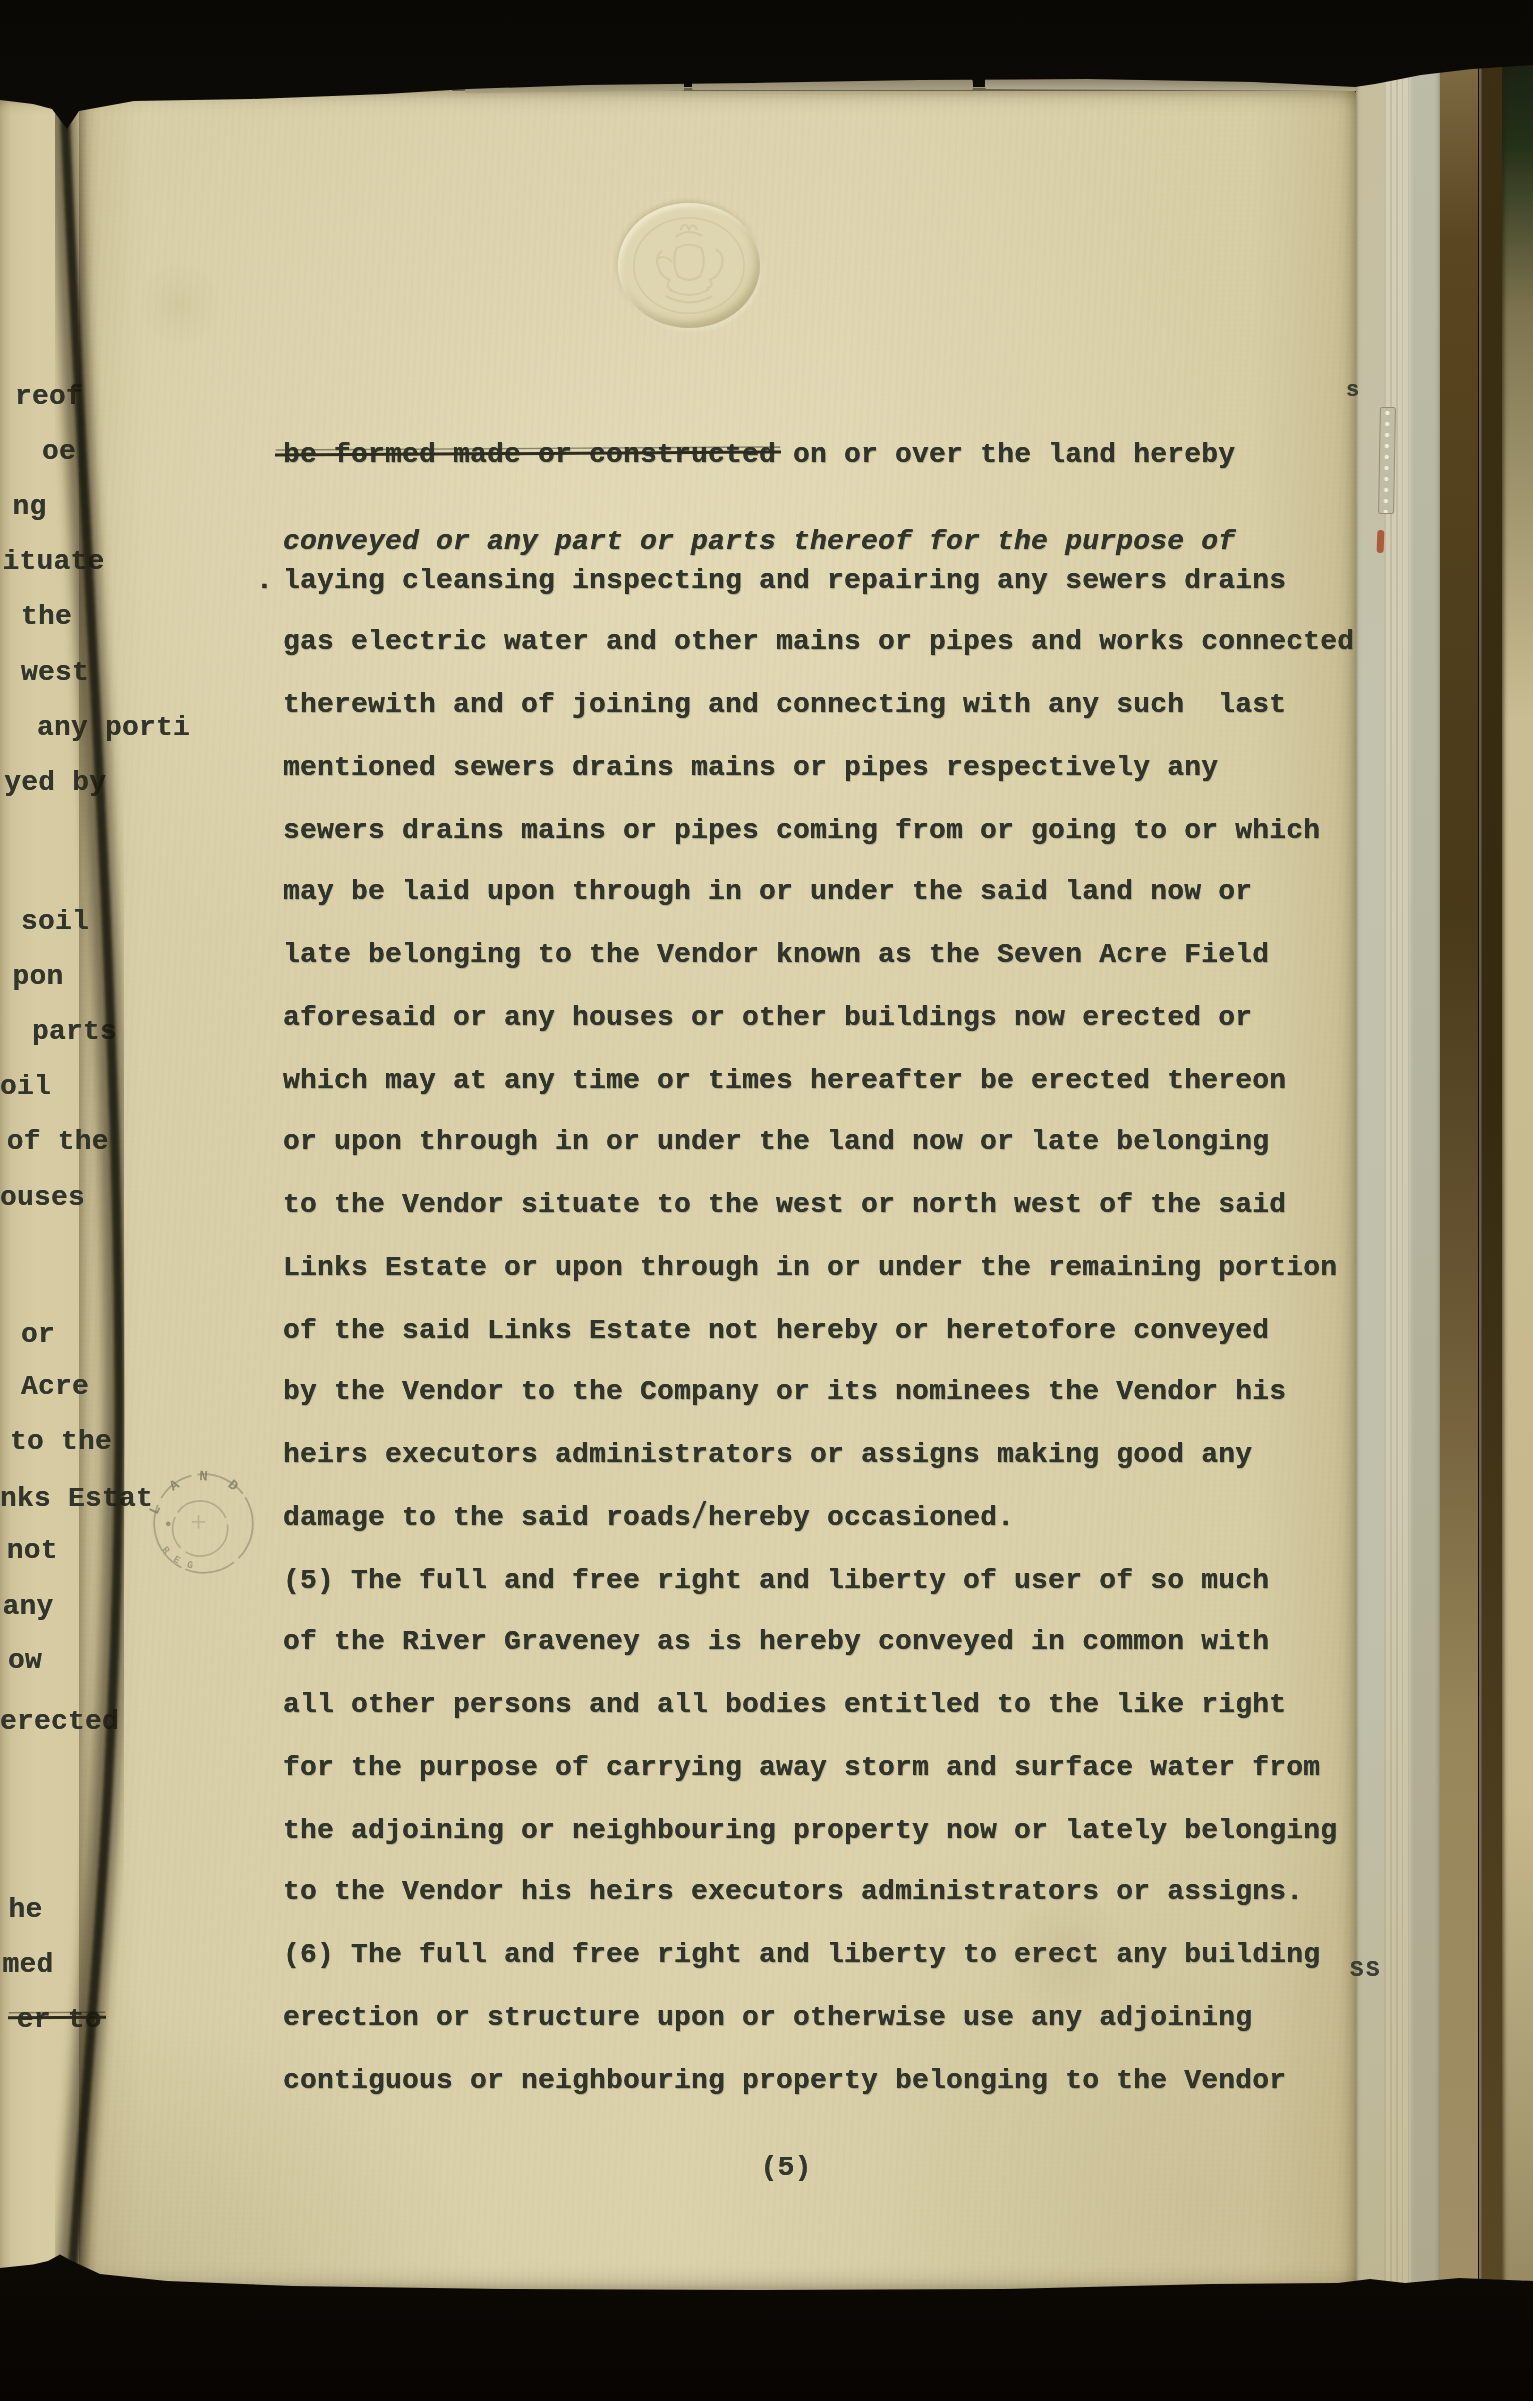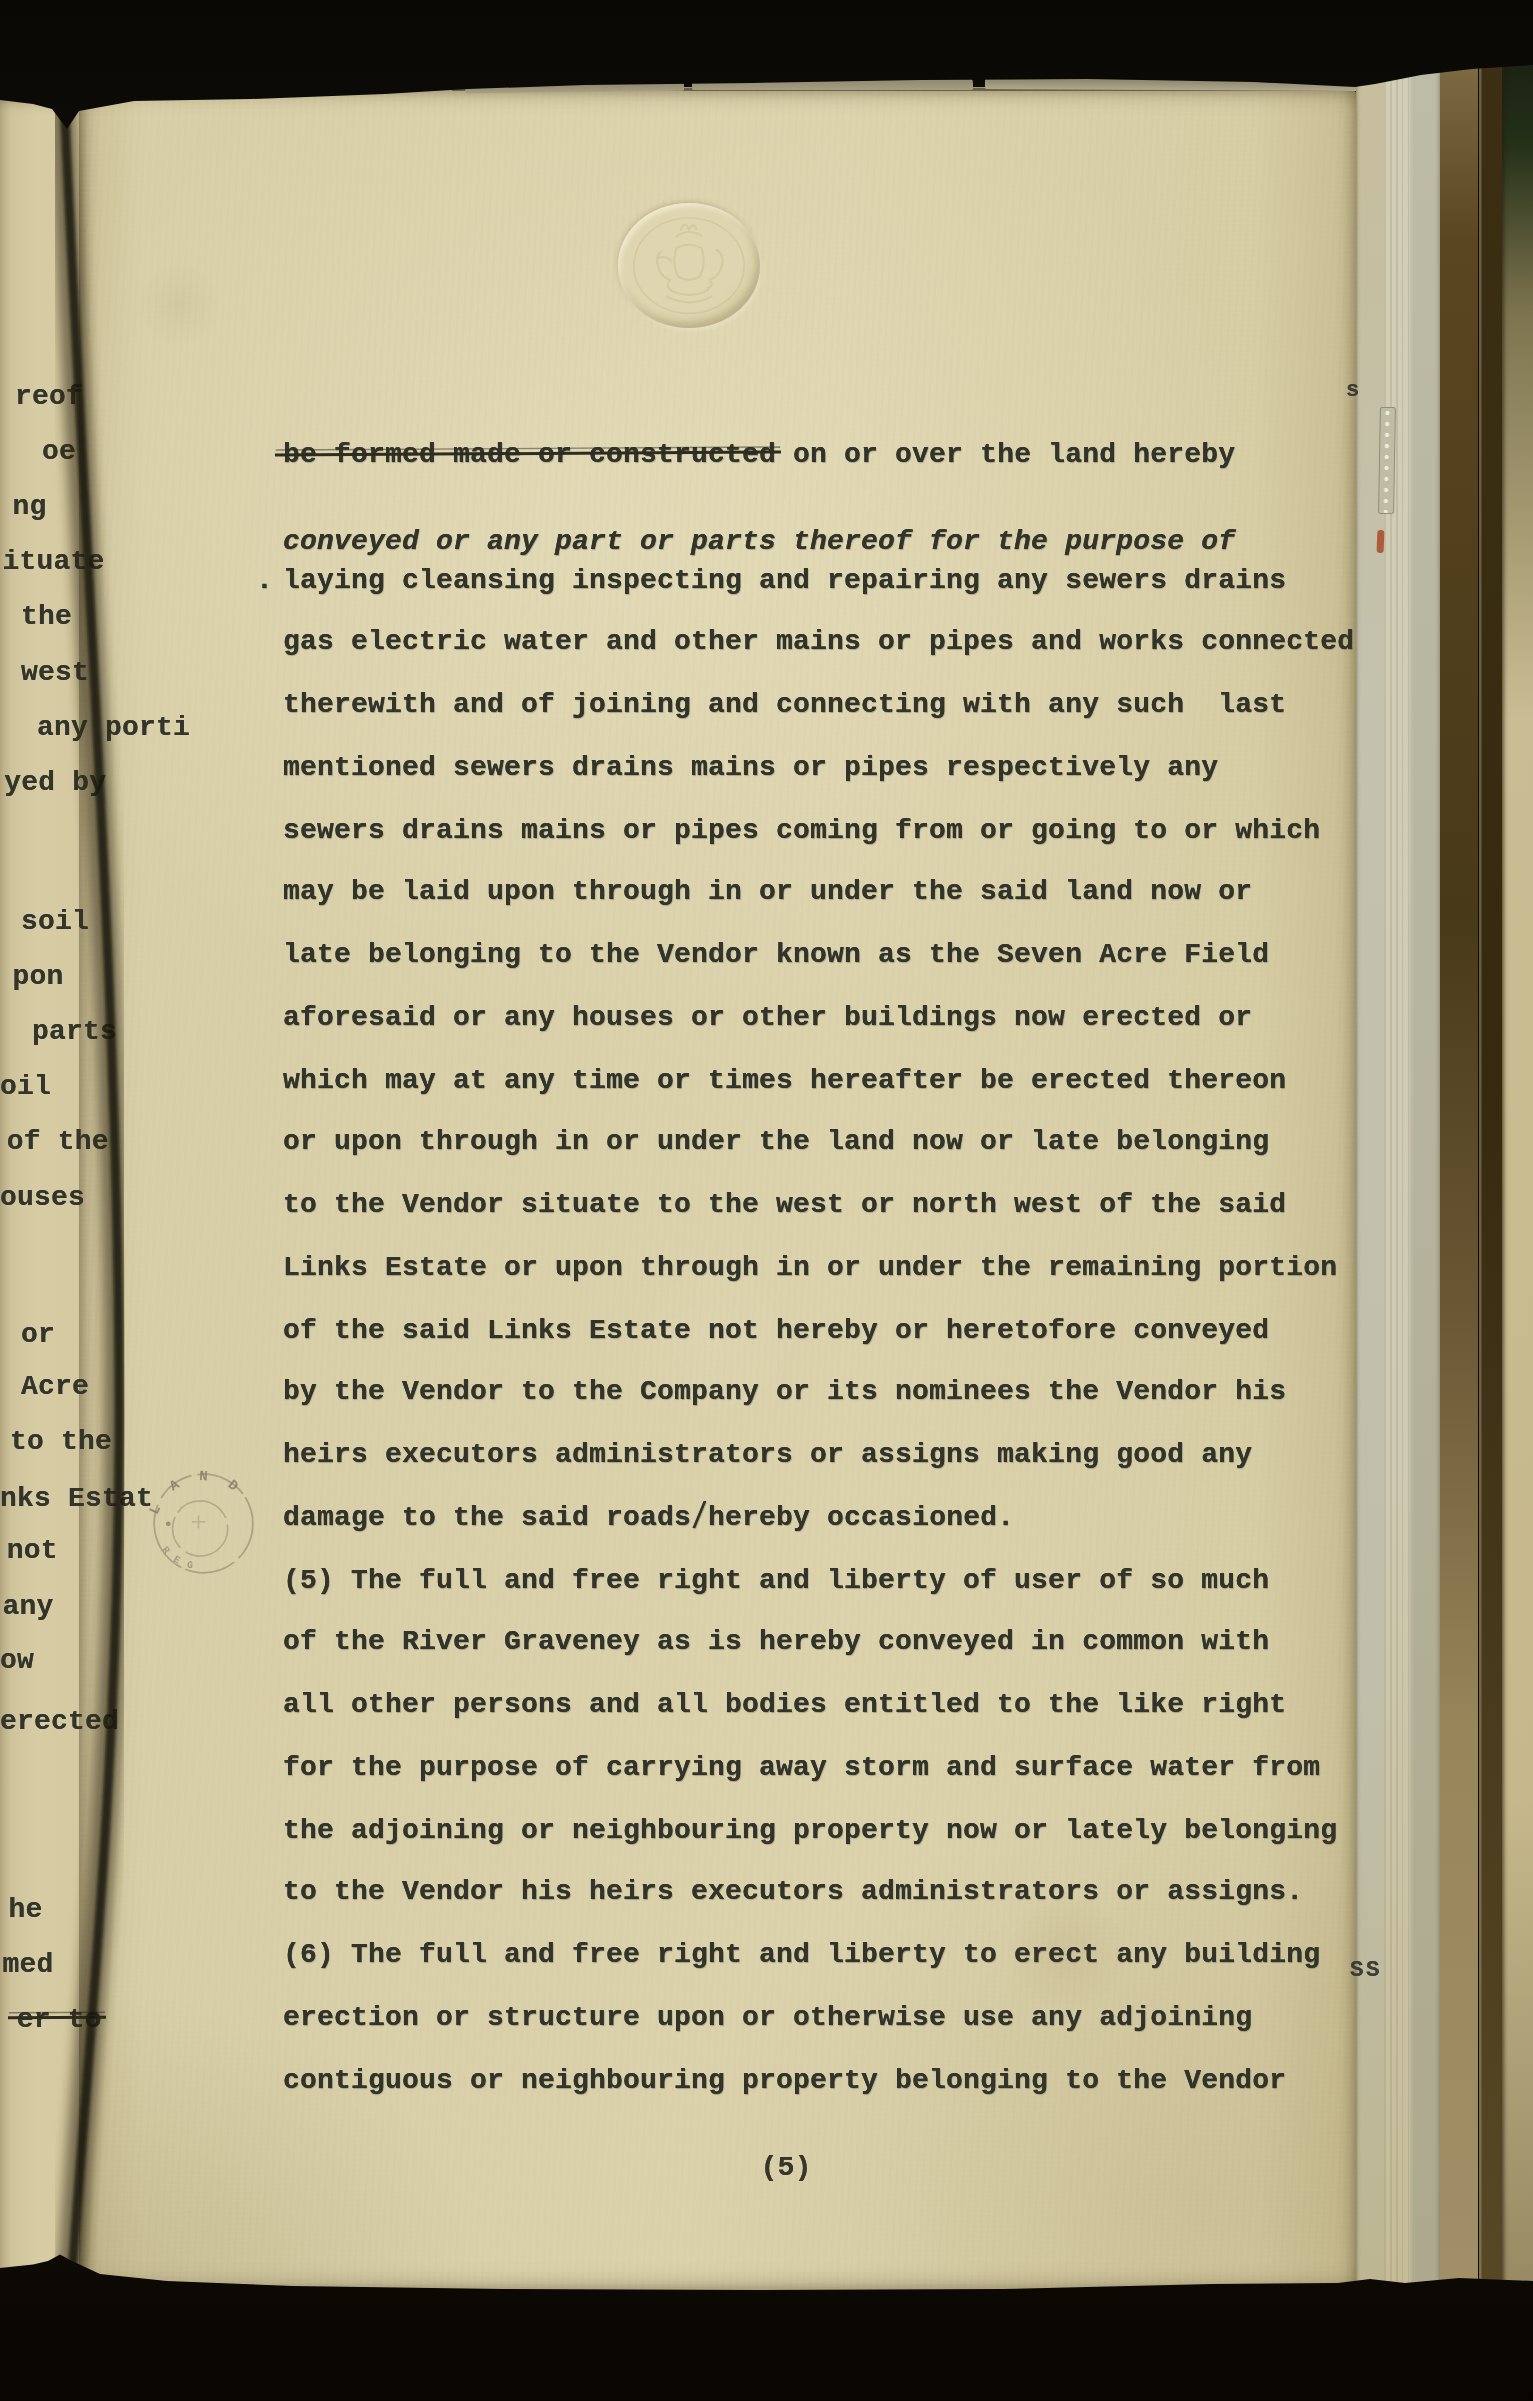--- a/index.html
+++ b/index.html
@@ -229,21 +229,21 @@
       <div class="lfrag" style="left: 32px; top: 1015px;">parts</div>
       <div class="lfrag" style="left: 0px; top: 1070px;">oil</div>
       <div class="lfrag" style="left: 6.7px; top: 1125px;">of the</div>
       <div class="lfrag" style="left: 0px; top: 1181px;">ouses</div>
       <div class="lfrag" style="left: 21px; top: 1318px;">or</div>
       <div class="lfrag" style="left: 21px; top: 1370px;">Acre</div>
       <div class="lfrag" style="left: 10px; top: 1425px;">to the</div>
       <div class="lfrag" style="left: 0px; top: 1482px;">nks Estat</div>
       <div class="lfrag" style="left: 6.7px; top: 1534px;">not</div>
       <div class="lfrag" style="left: 2.5px; top: 1590px;">any</div>
-      <div class="lfrag" style="left: 0px; top: 1644px;">ow</div>
+      <div class="lfrag" style="left: 0px; top: 1644px; padding-left: 8px;">ow</div>
       <div class="lfrag" style="left: 0px; top: 1705px;">erected</div>
       <div class="lfrag" style="left: 8.4px; top: 1893px;">he</div>
       <div class="lfrag" style="left: 2.5px; top: 1948px;">med</div>
       <div class="lfrag strike" style="left: 16.7px; top: 2003px;">er to</div>
     </div>
 
   <div class="edges">
     <div class="strip s1"></div>
     <div class="strip s2"></div>
     <div class="strip s3"></div>

